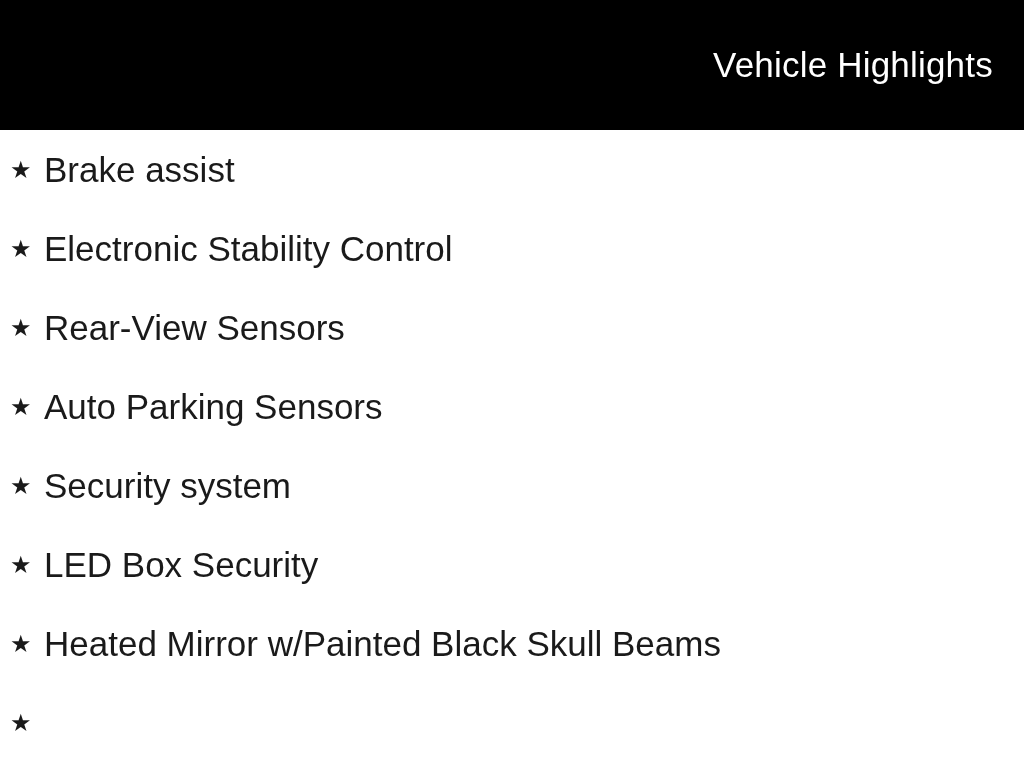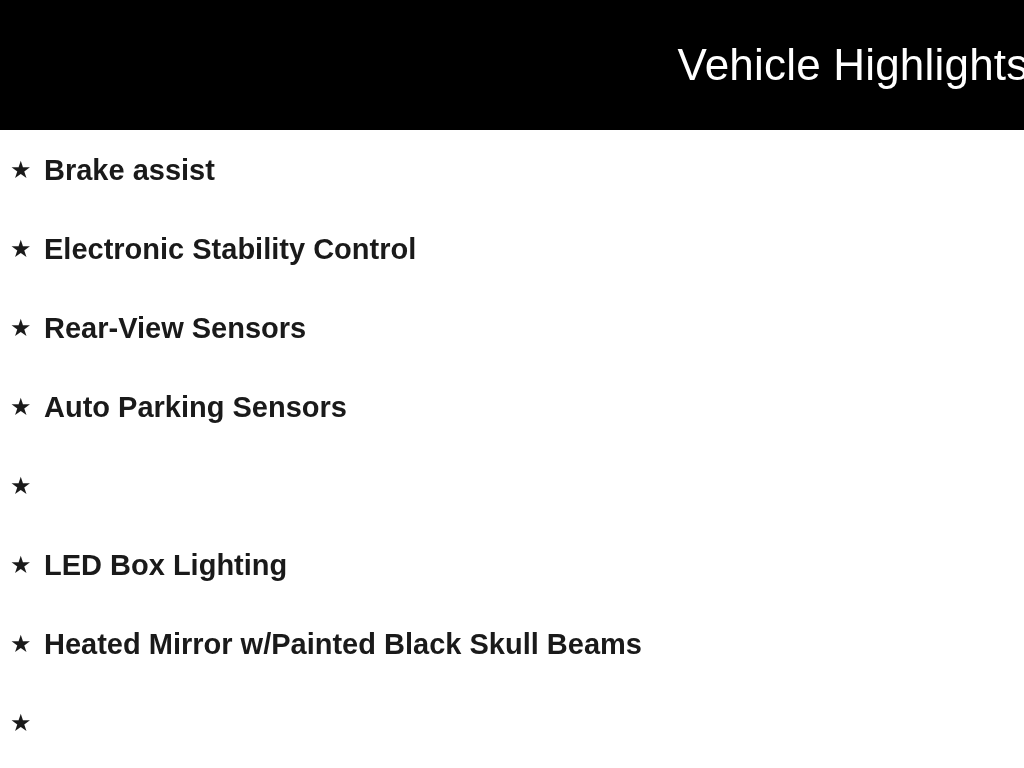--- a/index.html
+++ b/index.html
@@ -20,21 +20,21 @@
   .header-title {
     position: absolute;
     left: 66.6%;
     width: 33.4%;
     top: 0;
     height: 130px;
     display: flex;
     align-items: center;
     justify-content: center;
     color: var(--header-fg, #ffffff);
-    font-size: 44px;
+    font-size: 35px;
     font-weight: 400;
     letter-spacing: 0.2px;
     white-space: nowrap;
   }
   .highlights {
     list-style: none;
     margin: 0;
     padding: 22px 0 0 0;
   }
   .highlights li {
@@ -47,23 +47,23 @@
   }
   .star {
     display: inline-block;
     width: 34px;
     font-size: 24px;
     line-height: 36px;
     color: var(--item-fg, #1a1a1a);
     font-family: "DejaVu Sans", sans-serif;
   }
   .item-label {
-    font-size: 29px;
+    font-size: 35px;
     line-height: 36px;
-    font-weight: 700;
+    font-weight: 400;
     white-space: nowrap;
   }
 </style>
 </head>
 <body>
 
 <div class="header">
   <div class="header-title">Vehicle Highlights</div>
 </div>
 
@@ -79,24 +79,25 @@
     <li>
       <span class="star">★</span>
       <span class="item-label">Rear-View Sensors</span>
     </li>
     <li>
       <span class="star">★</span>
       <span class="item-label">Auto Parking Sensors</span>
     </li>
     <li>
       <span class="star">★</span>
+      <span class="item-label">Security system</span>
     </li>
     <li>
       <span class="star">★</span>
-      <span class="item-label">LED Box Lighting</span>
+      <span class="item-label">LED Box Security</span>
     </li>
     <li>
       <span class="star">★</span>
       <span class="item-label">Heated Mirror w/Painted Black Skull Beams</span>
     </li>
     <li>
       <span class="star">★</span>
     </li>
   </ul>
 

